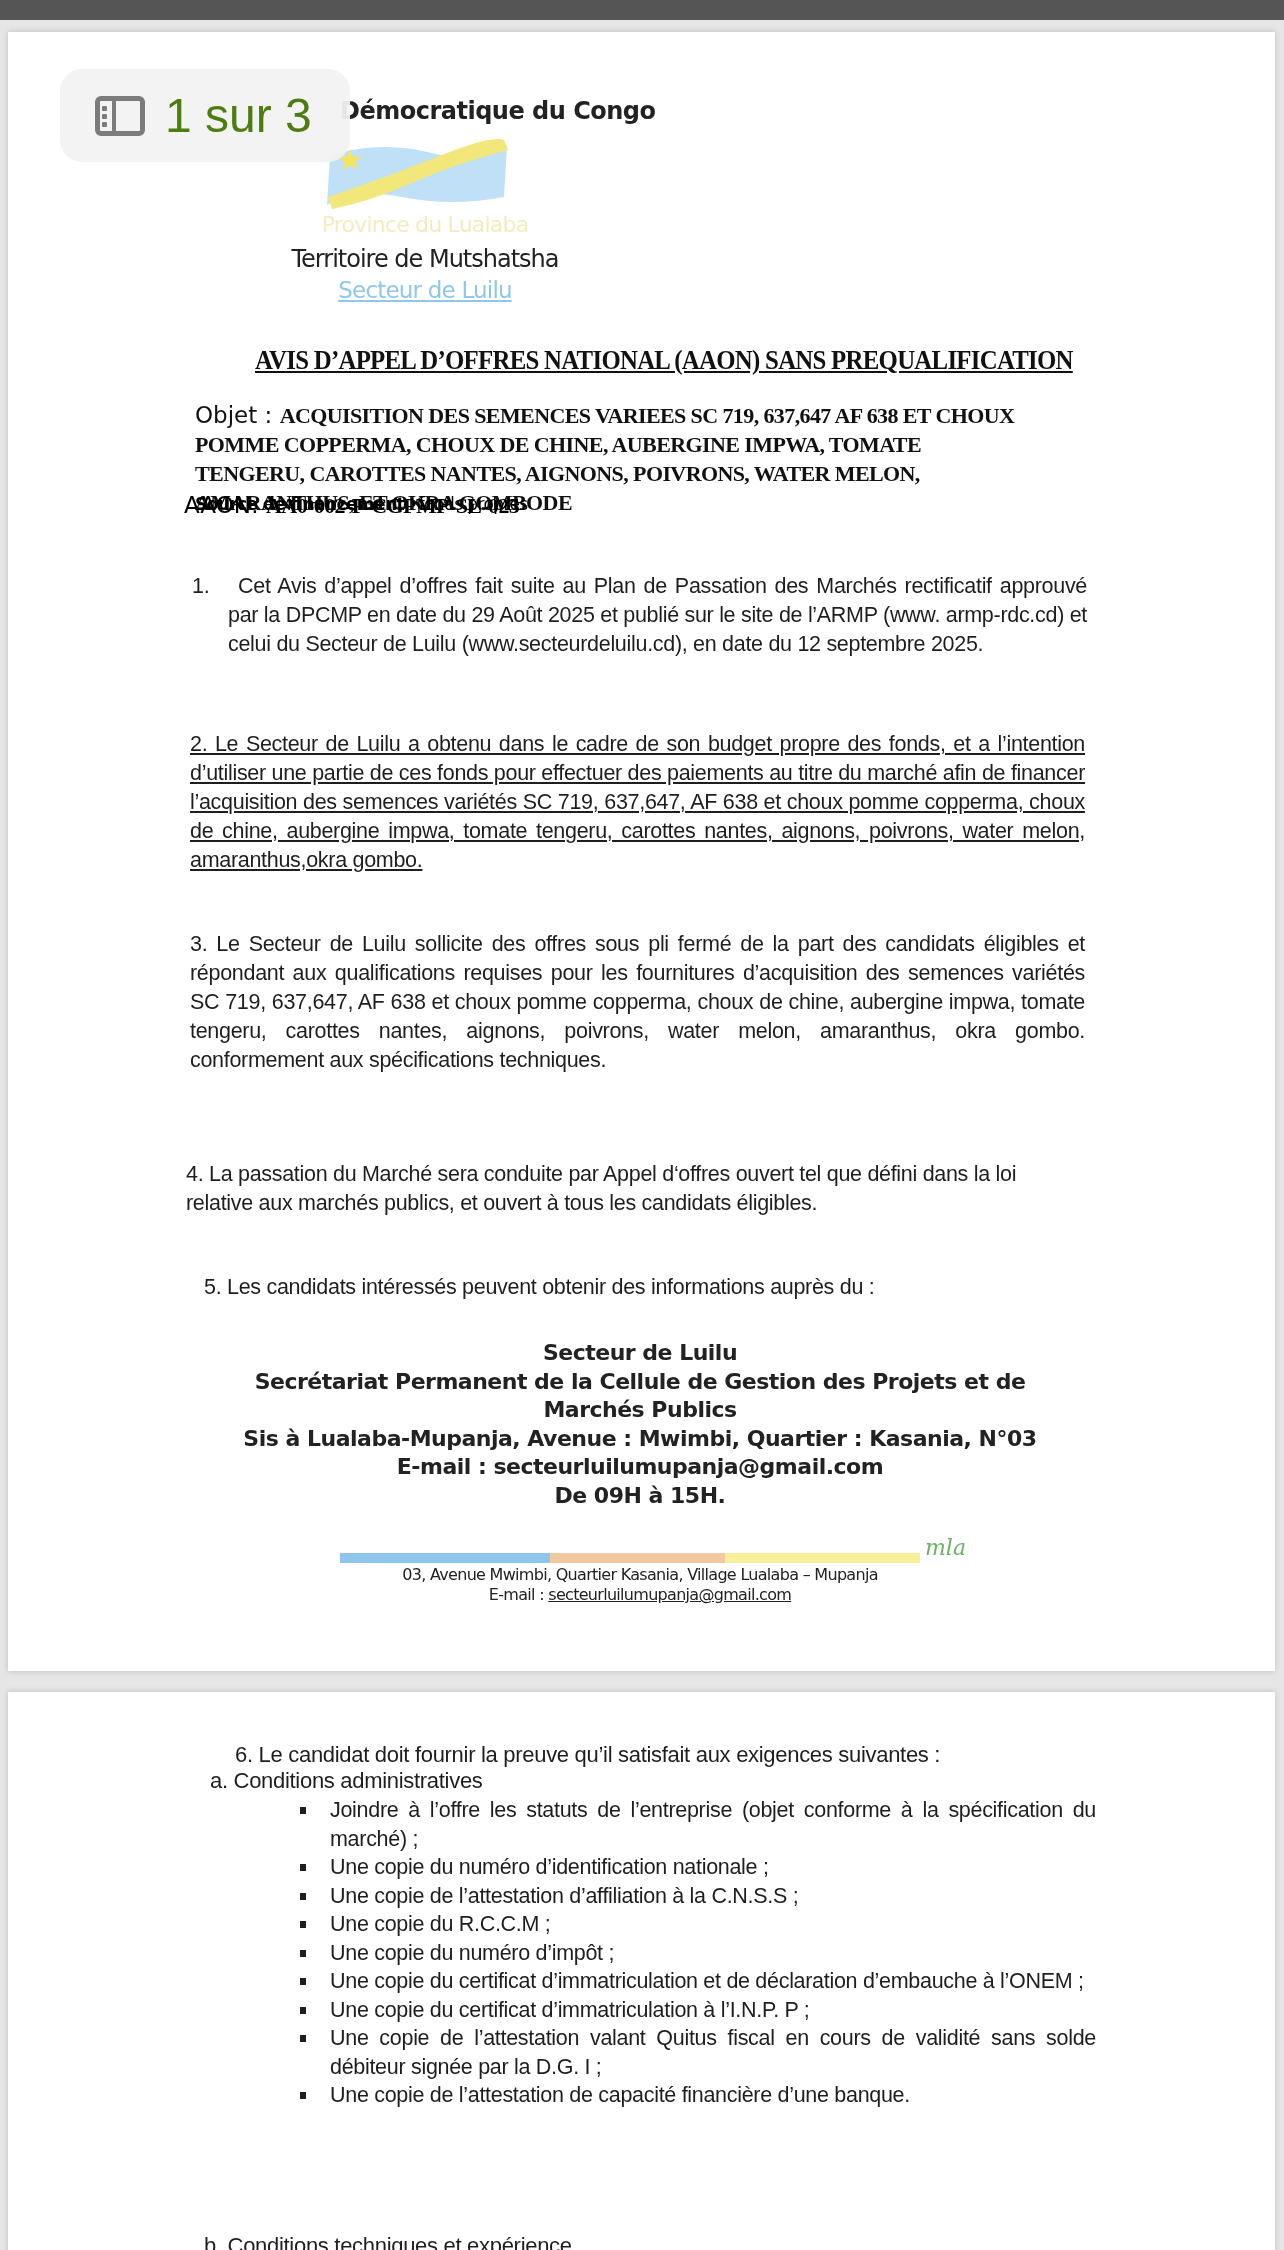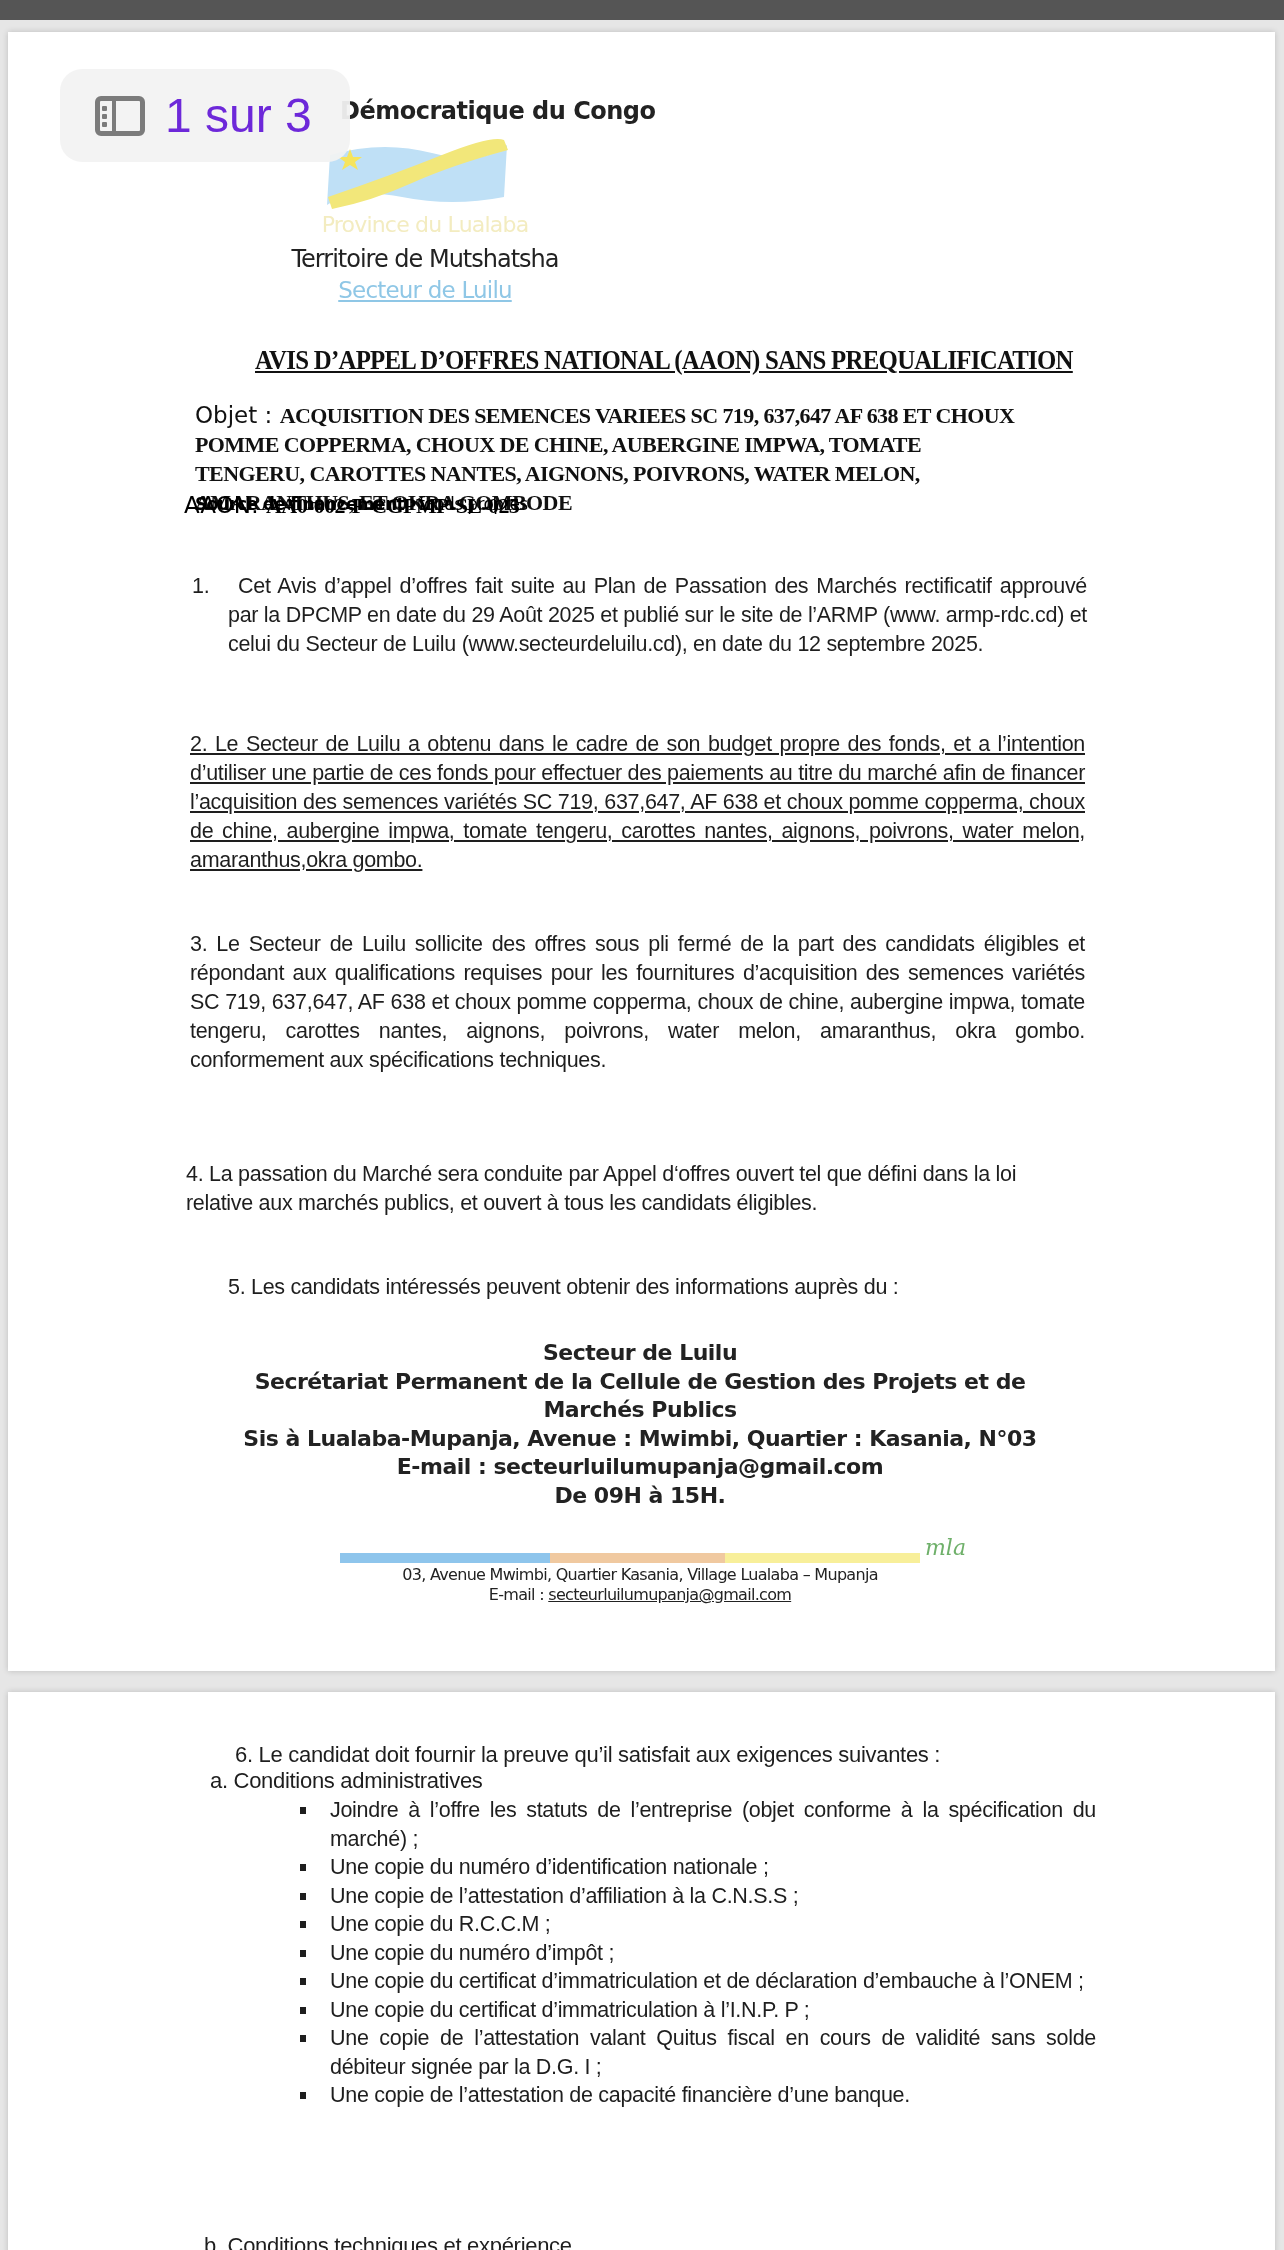--- a/index.html
+++ b/index.html
@@ -37,21 +37,21 @@
       border: 5px solid #7b7b7b; border-radius: 6px; box-sizing: border-box;
       position: relative;
     }
     .badge .sidebar-icon::before {
       content: ""; position: absolute; left: 12px; top: -1px; width: 4px; height: 32px; background: #7b7b7b;
     }
     .badge .sidebar-icon i {
       position: absolute; left: 2px; width: 5px; height: 5px; background: #7b7b7b; border-radius: 1px;
     }
     .badge .label {
-      margin-left: 20px; font-size: 48px; color: #6d28d9; font-family: "Liberation Sans", sans-serif;
+      margin-left: 20px; font-size: 48px; color: #4d7c0f; font-family: "Liberation Sans", sans-serif;
     }
 
     
     .hdr-country { left: 340px; top: 97px; font-size: 24px; font-weight: bold; color: #222; font-family: "DejaVu Sans", sans-serif; letter-spacing: -0.5px; }
     .flag { left: 322px; top: 135px; width: 190px; height: 75px; }
     .hdr-province { left: 290px; top: 212px; width: 270px; text-align: center; font-size: 22px; color: #f3ecc0; font-family: "DejaVu Sans", sans-serif; letter-spacing: -0.8px; }
     .hdr-territoire { left: 260px; top: 245px; width: 330px; text-align: center; font-size: 24px; color: #222; font-family: "DejaVu Sans", sans-serif; letter-spacing: -1px; }
     .hdr-secteur { left: 290px; top: 277px; width: 270px; text-align: center; font-size: 23px; color: #8fc7e6; text-decoration: underline; font-family: "DejaVu Sans", sans-serif; letter-spacing: -0.8px; }
 
     .title {
@@ -72,21 +72,21 @@
     .para {
       position: absolute; font-size: 21.5px; line-height: 29px; color: #1e1e1e;
       text-align: justify; font-family: "Liberation Sans", sans-serif; letter-spacing: -0.3px;
     }
     .p1 { left: 192px; top: 572px; width: 895px; }
     .p1 .num { display: inline-block; width: 36px; }
     .p1 .body { display: block; margin-left: 36px; margin-top: -29px; text-indent: 10px; }
     .p2 { left: 190px; top: 730px; width: 895px; text-decoration: underline; }
     .p3 { left: 190px; top: 930px; width: 895px; }
     .p4 { left: 186px; top: 1160px; width: 850px; text-align: left; }
-    .p5 { left: 228px; top: 1273px; width: 850px; text-align: left; }
+    .p5 { left: 204px; top: 1273px; width: 850px; text-align: left; }
 
     .contact {
       left: 190px; top: 1339px; width: 900px; text-align: center;
       font-family: "DejaVu Sans", sans-serif; font-weight: bold; font-size: 22px; line-height: 28.5px; color: #222;
       letter-spacing: -0.5px;
     }
 
     .footer-bar { left: 340px; top: 1553px; height: 10px; }
     .footer-bar span { position: absolute; top: 0; height: 10px; }
     .sig { left: 925px; top: 1535px; font-size: 22px; color: #6fb06a; font-family: "DejaVu Serif", serif; font-style: italic; }

